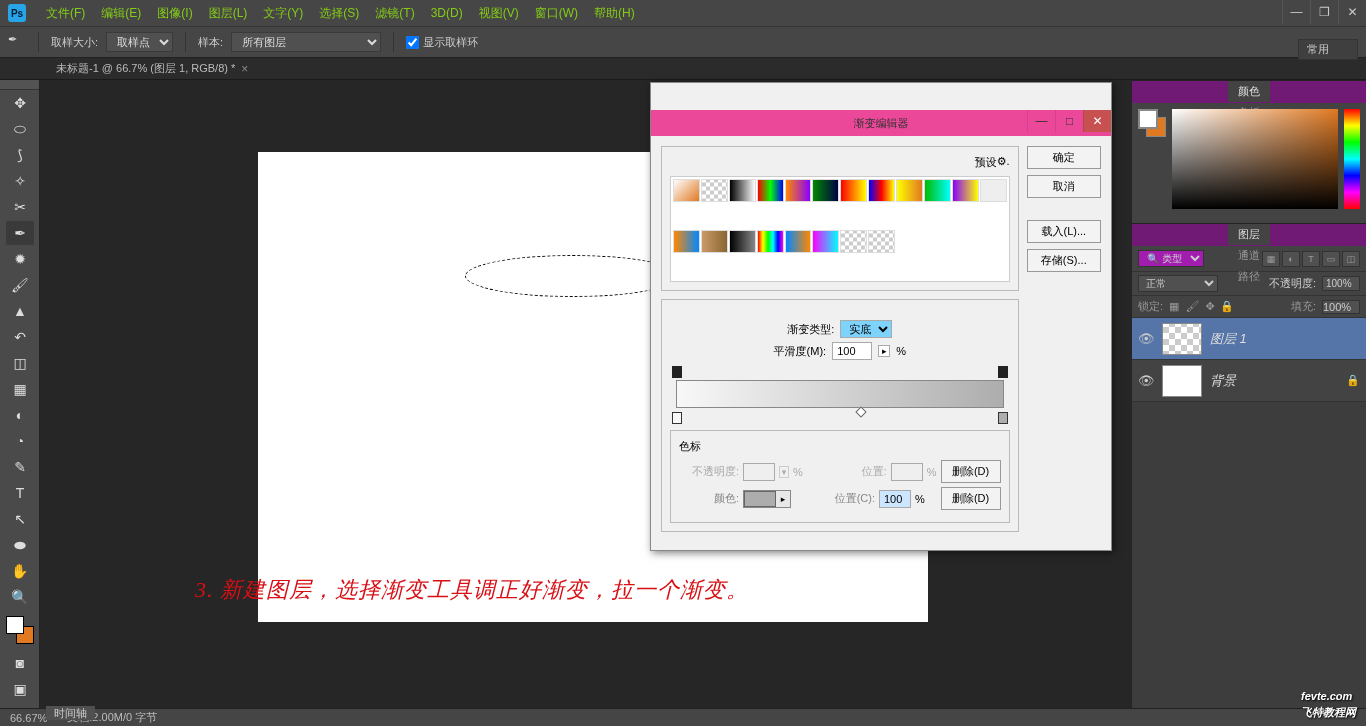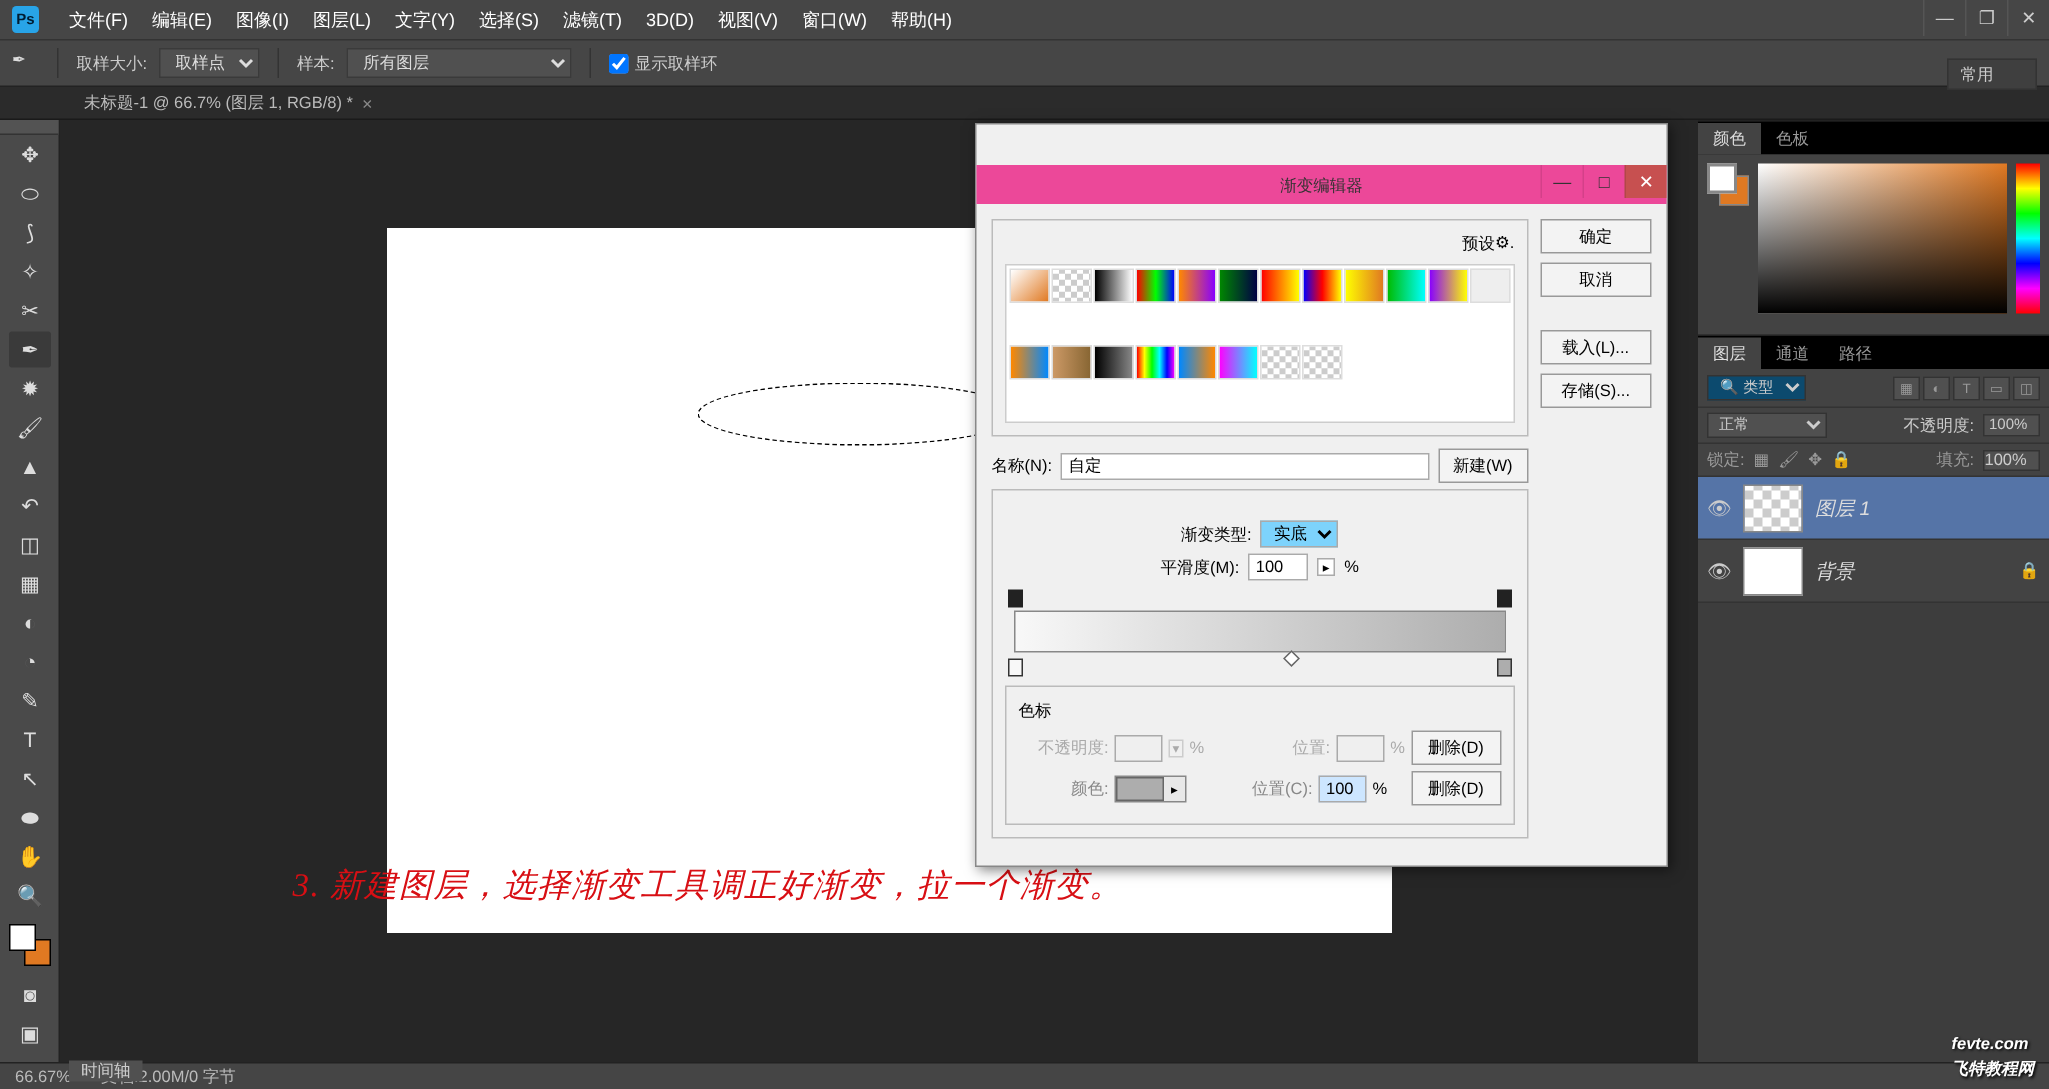--- a/index.html
+++ b/index.html
@@ -1,20 +1,20 @@
 <!DOCTYPE html>
 <html><head>
 <meta charset="utf-8">
 <style>
 * { margin: 0; padding: 0; box-sizing: border-box; font-family: "Microsoft YaHei", Arial, sans-serif; font-size: 11px; }
 body { background: #262626; color: #ccc; width: 1366px; height: 726px; overflow: hidden; position: relative; }
 
 .menubar { background: #464646; height: 26px; display: flex; align-items: center; padding: 0 8px; }
 .menubar .ps-logo { width: 18px; height: 18px; background: #28a4e8; border-radius: 3px; margin-right: 12px; display: flex; align-items: center; justify-content: center; font-weight: bold; font-size: 10px; color: #001d33; }
-.menubar .menu-item { color: #ffffff; padding: 4px 8px; cursor: pointer; font-size: 12px; }
+.menubar .menu-item { color: #84cc16; padding: 4px 8px; cursor: pointer; font-size: 12px; }
 .win-controls { position: absolute; right: 0; top: 0; display: flex; }
 .win-btn { width: 28px; height: 24px; background: #464646; border-left: 1px solid #555; display: flex; align-items: center; justify-content: center; color: #ccc; cursor: pointer; font-size: 12px; }
 
 .optbar { background: #464646; height: 32px; border-top: 1px solid #333; border-bottom: 1px solid #222; display: flex; align-items: center; padding: 0 8px; gap: 8px; }
 .optbar .tool-icon { width: 18px; height: 18px; }
 .optbar .label { color: #ccc; font-size: 11px; }
 .optbar select { background: #505050; border: 1px solid #3a3a3a; color: #ddd; padding: 2px 6px; height: 20px; }
 .optbar .sep { width: 1px; height: 20px; background: #333; margin: 0 4px; }
 .optbar .check { display: flex; align-items: center; gap: 4px; }
 .optbar .mode-dd { margin-left: auto; background: #3f3f3f; border: 1px solid #333; color: #ccc; padding: 2px 28px 2px 8px; margin-top: 14px; }
@@ -32,33 +32,33 @@
 .color-swatch .fg { position: absolute; width: 18px; height: 18px; background: #fff; border: 1px solid #000; top: 0; left: 0; z-index: 2; }
 .color-swatch .bg { position: absolute; width: 18px; height: 18px; background: #e07922; border: 1px solid #000; bottom: 0; right: 0; }
 
 .canvas-area { flex: 1; background: #262626; position: relative; overflow: hidden; }
 .canvas { position: absolute; left: 218px; top: 72px; width: 670px; height: 470px; background: #fff; }
 .marquee { position: absolute; left: 425px; top: 175px; width: 215px; height: 42px; border: 1px dashed #000; border-radius: 50%; }
 .annotation { position: absolute; left: 155px; top: 495px; font-size: 22px; color: #d80f14; font-family: "SimHei", serif; font-style: italic; letter-spacing: 1px; }
 
 .panels { width: 234px; background: #3d3d3d; display: flex; flex-direction: column; }
 .panel { border-top: 1px solid #222; }
-.panel-tabs { display: flex; background: #000000; height: 22px; align-items: center; }
+.panel-tabs { display: flex; background: #701a75; height: 22px; align-items: center; flex-direction: column; }
 .ptab { padding: 3px 10px; color: #999; font-size: 11px; cursor: pointer; }
 .ptab.active { color: #ddd; background: #434343; }
 .color-panel-body { height: 120px; background: #434343; display: flex; padding: 6px; gap: 6px; }
 .color-mini-swatch { width: 28px; height: 28px; position: relative; }
 .color-mini-swatch .fg { position: absolute; width: 20px; height: 20px; background: #fff; border: 2px solid #888; top: 0; left: 0; z-index: 2;}
 .color-mini-swatch .bg { position: absolute; width: 20px; height: 20px; background: #e07922; border: 1px solid #888; bottom: 0; right: 0; }
 .color-field { flex: 1; height: 100px; background: linear-gradient(to bottom, transparent, #000), linear-gradient(to right, #fff, #e07922); }
 .hue-strip { width: 16px; height: 100px; background: linear-gradient(to bottom, #f00, #ff0, #0f0, #0ff, #00f, #f0f, #f00); }
 
 .layers-body { background: #434343; padding: 0; }
 .layers-toolbar { display: flex; padding: 4px 6px; gap: 4px; border-bottom: 1px solid #333; align-items: center; }
-.layers-toolbar select { background: #0c4a6e; border: 1px solid #333; color: #ccc; padding: 1px 4px; font-size: 10px; }
+.layers-toolbar select { background: #a21caf; border: 1px solid #333; color: #ccc; padding: 1px 4px; font-size: 10px; }
 .layers-toolbar .icongrp { display: flex; gap: 2px; margin-left: auto; }
 .icobtn { width: 18px; height: 16px; border: 1px solid #333; background: #505050; display: flex; align-items: center; justify-content: center; font-size: 9px; color: #999; }
 .blend-row { display: flex; padding: 3px 6px; gap: 6px; border-bottom: 1px solid #333; align-items: center; justify-content: center; }
 .blend-row select, .blend-row input { background: #505050; border: 1px solid #333; color: #ccc; padding: 1px 3px; font-size: 10px; }
 .lock-row { display: flex; padding: 3px 6px; gap: 6px; border-bottom: 1px solid #333; align-items: center; font-size: 10px; color: #999; }
 .layer-list { max-height: 200px; }
 .layer-row { display: flex; align-items: center; height: 42px; border-bottom: 1px solid #333; padding: 0 6px; gap: 8px; }
 .layer-row.selected { background: #5574a7; }
 .eye { width: 16px; color: #ccc; font-size: 13px; }
 .layer-thumb { width: 40px; height: 32px; border: 1px solid #888; }
@@ -294,25 +294,20 @@
           <div class="preset" style="background:linear-gradient(90deg,#f80,#08f)"></div>
           <div class="preset" style="background:linear-gradient(90deg,#c96,#863)"></div>
           <div class="preset" style="background:linear-gradient(90deg,#000,#888)"></div>
           <div class="preset" style="background:linear-gradient(90deg,#f00,#ff0,#0f0,#0ff,#00f,#f0f)"></div>
           <div class="preset" style="background:linear-gradient(90deg,#08f,#f80)"></div>
           <div class="preset" style="background:linear-gradient(90deg,#f0f,#0ff)"></div>
           <div class="preset" style="background:repeating-conic-gradient(#ccc 0 25%,#fff 0 50%) 0/8px 8px"></div>
           <div class="preset" style="background:repeating-conic-gradient(#ccc 0 25%,#fff 0 50%) 0/8px 8px"></div>
         </div>
       </div>
-      <div class="row">
-        <span>名称(N):</span>
-        <input type="text" style="flex: 1 1 0%;" value="自定">
-        <button class="btn" style="width:60px">新建(W)</button>
-      </div>
       <div class="group" style="padding-top:16px">
         <div class="row" style="justify-content:center">
           <span>渐变类型:</span>
           <select><option>实底</option></select>
         </div>
         <div class="row" style="justify-content:center">
           <span>平滑度(M):</span>
           <input type="text" style="width: 40px;" value="100">
           <span style="width:12px;text-align:center;border:1px solid #aaa;background:#fff;font-size:9px">▸</span>
           <span>%</span>

